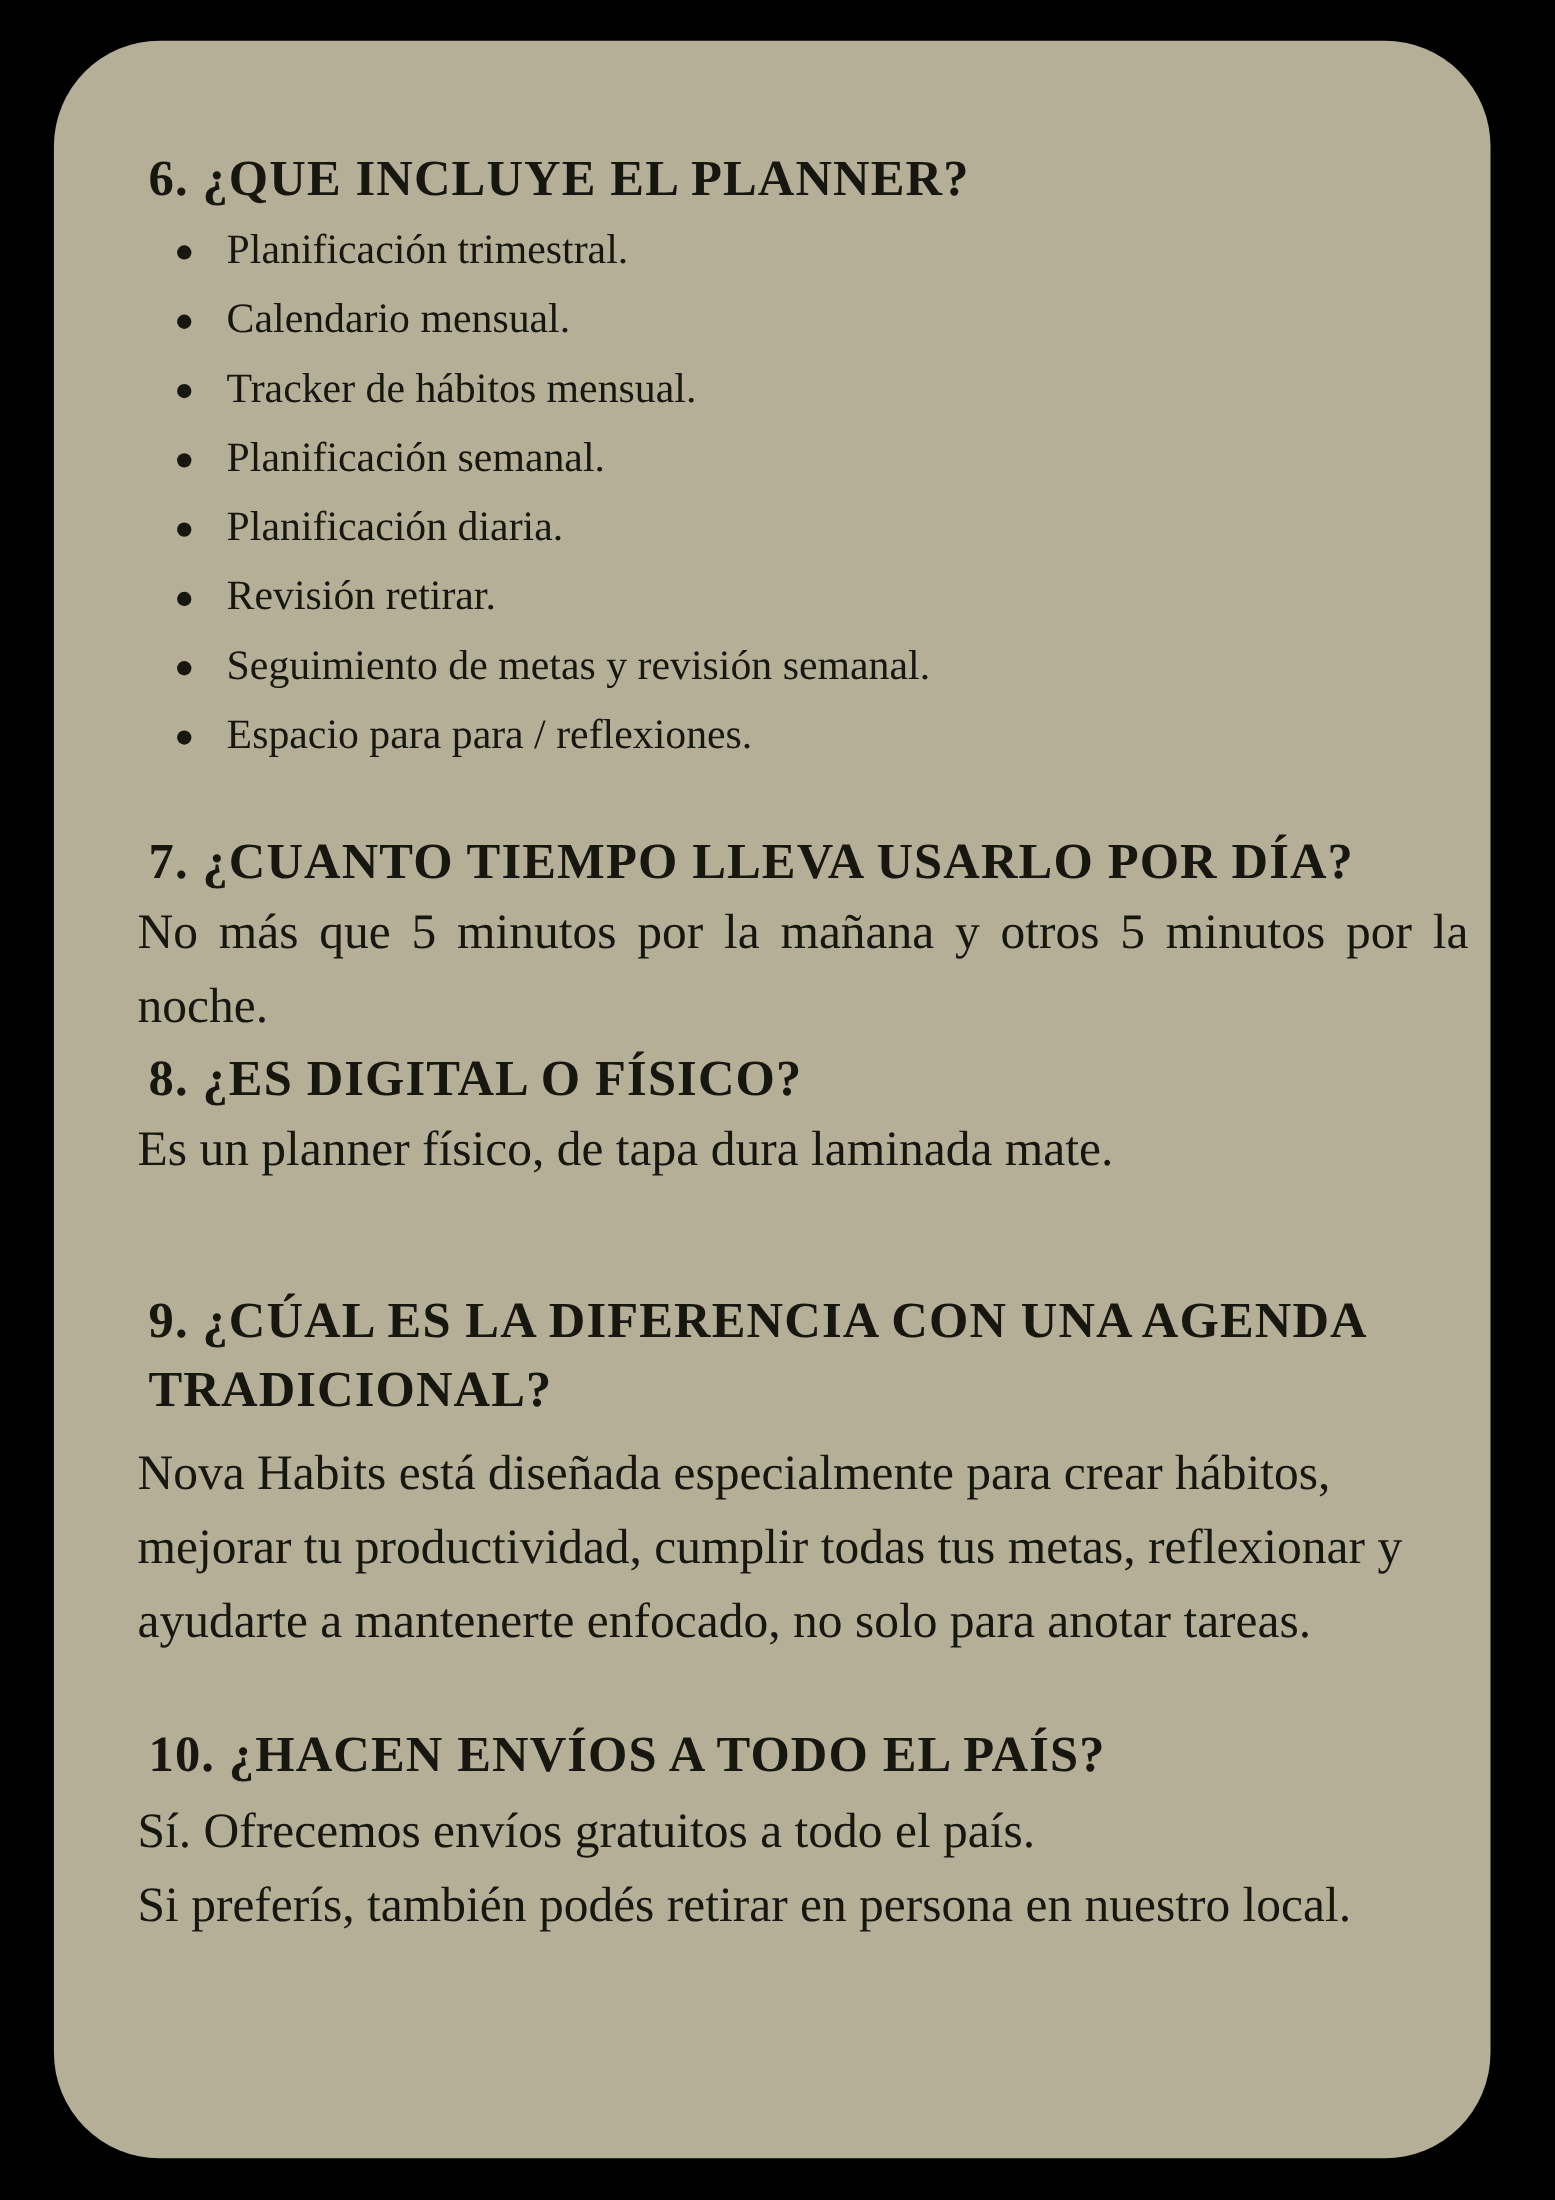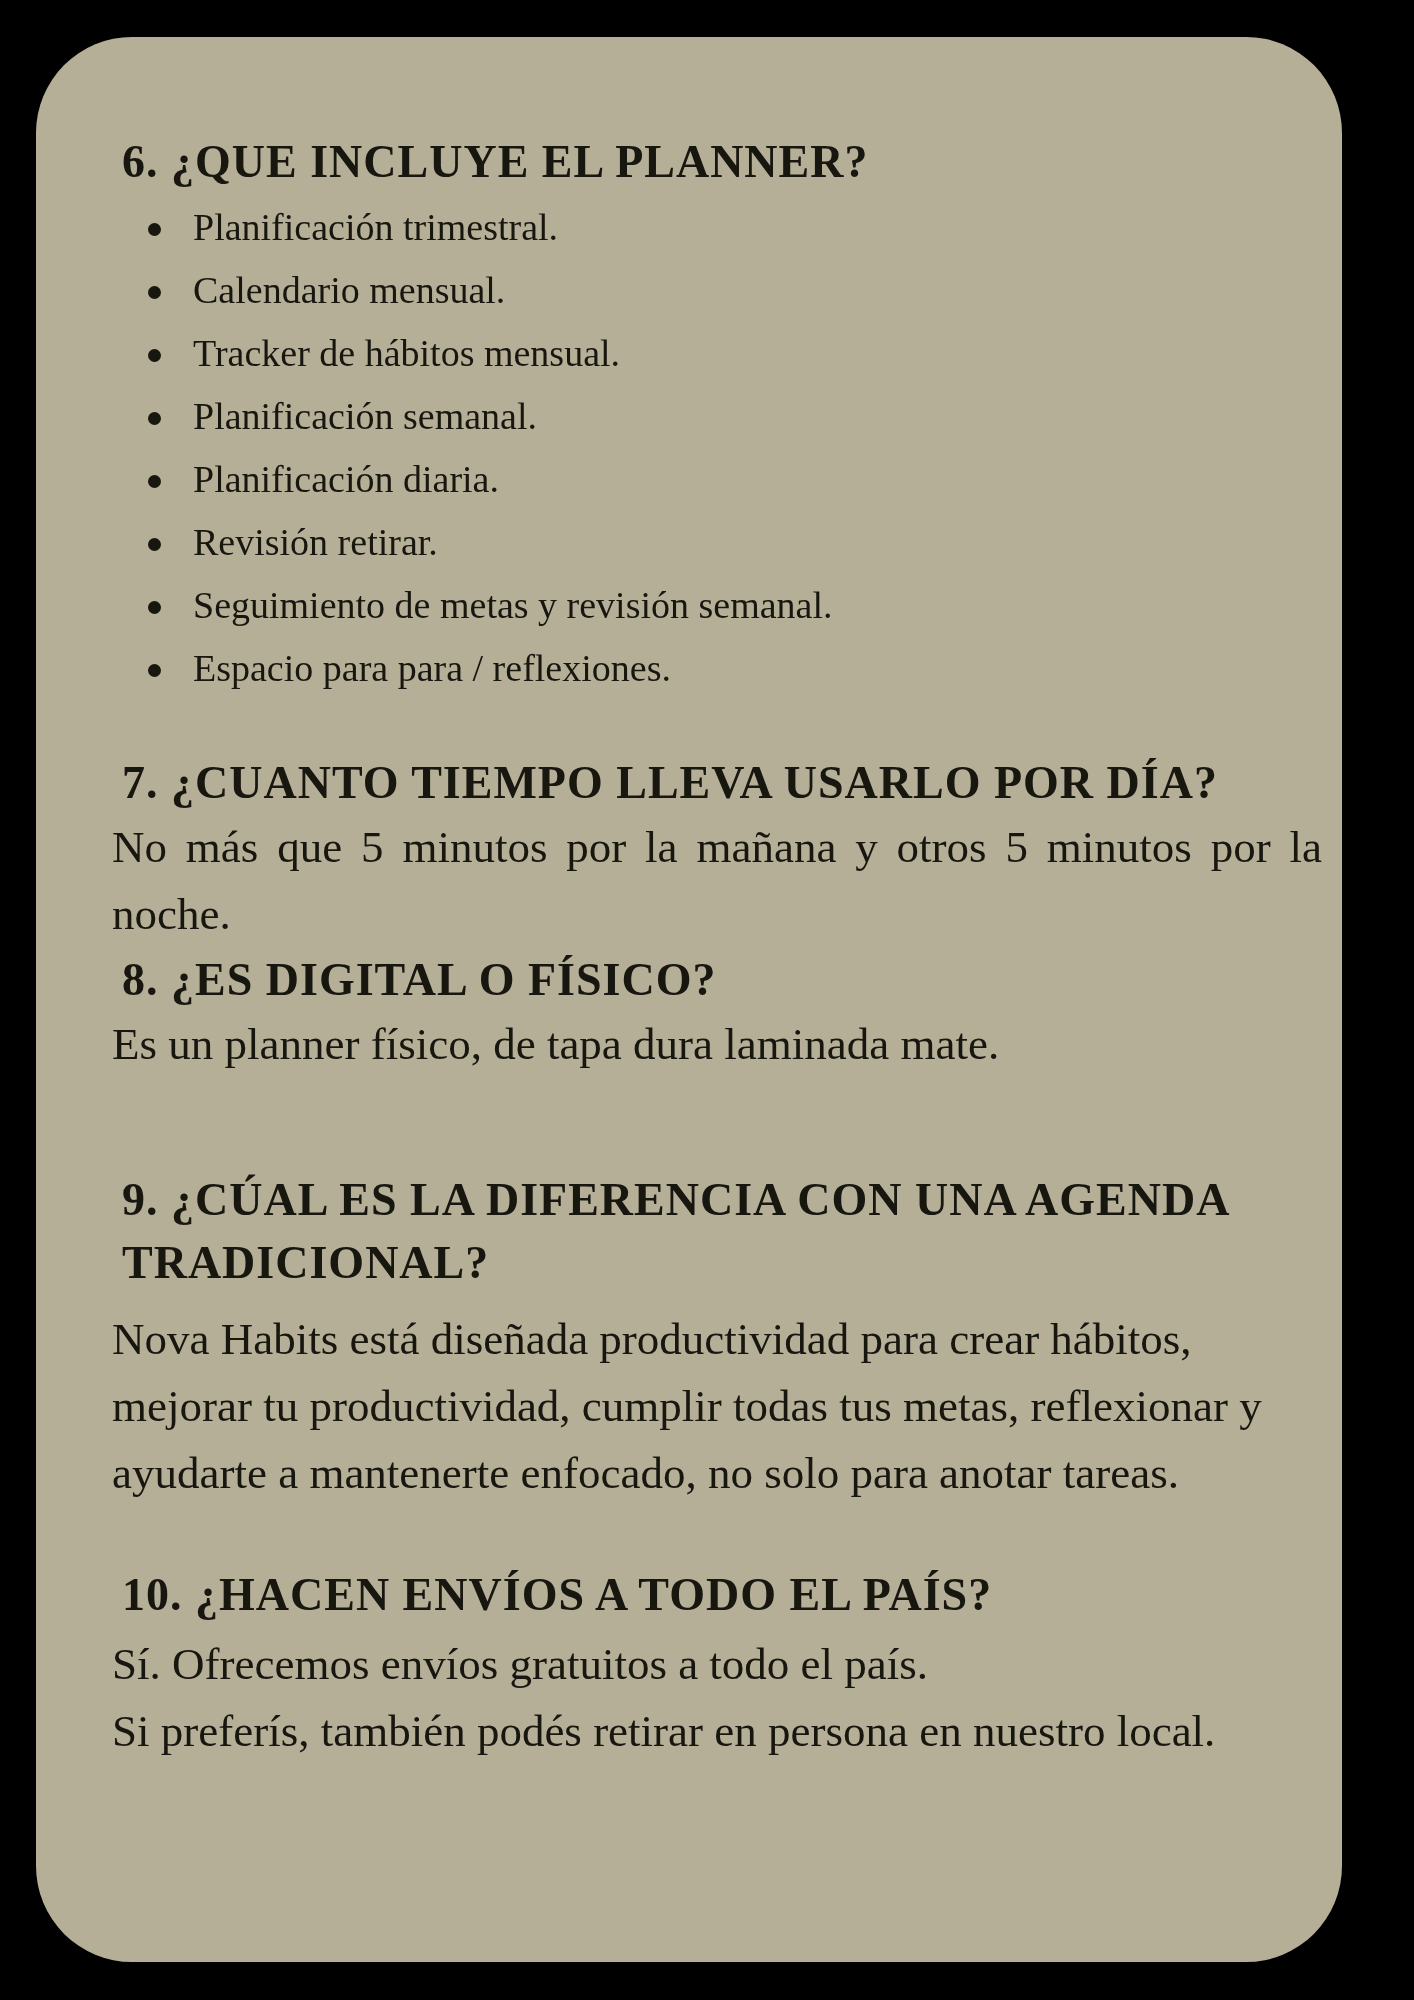--- a/index.html
+++ b/index.html
@@ -5,21 +5,21 @@
   html,body{margin:0;padding:0;}
   .stage{
     position:relative;
     width:1414px;height:2000px;
     background:#000000;
     overflow:hidden;
     font-family:"Liberation Serif","DejaVu Serif",serif;
   }
   .card{
     position:absolute;
-    left:36px;top:37px;
+    left:49px;top:37px;
     width:1306px;height:1925px;
     box-sizing:border-box;
     background:#b6af98;
     border-radius:96px;
     padding:93px 20px 0 76px;
     color:#17160f;
   }
   .q{
     font-weight:700;
     font-size:46px;
@@ -117,21 +117,21 @@
     <h2 class="q mt-q8">
       <div>8. ¿ES DIGITAL O FÍSICO?</div>
     </h2>
     <p class="a">Es un planner físico, de tapa dura laminada mate.</p>
 
     <h2 class="q mt-q9">
       <div>9. ¿CÚAL ES LA DIFERENCIA CON UNA AGENDA</div>
       <div>TRADICIONAL?</div>
     </h2>
     <p class="a mt-a9">
-      <span style="display:block">Nova Habits está diseñada productividad para crear hábitos,</span>
+      <span style="display:block">Nova Habits está diseñada especialmente para crear hábitos,</span>
       <span style="display:block">mejorar tu productividad, cumplir todas tus metas, reflexionar y</span>
       <span style="display:block">ayudarte a mantenerte enfocado, no solo para anotar tareas.</span>
     </p>
 
     <h2 class="q mt-q10">
       <div>10. ¿HACEN ENVÍOS A TODO EL PAÍS?</div>
     </h2>
     <p class="a mt-a10">
       <span style="display:block">Sí. Ofrecemos envíos gratuitos a todo el país.</span>
       <span style="display:block">Si preferís, también podés retirar en persona en nuestro local.</span>

